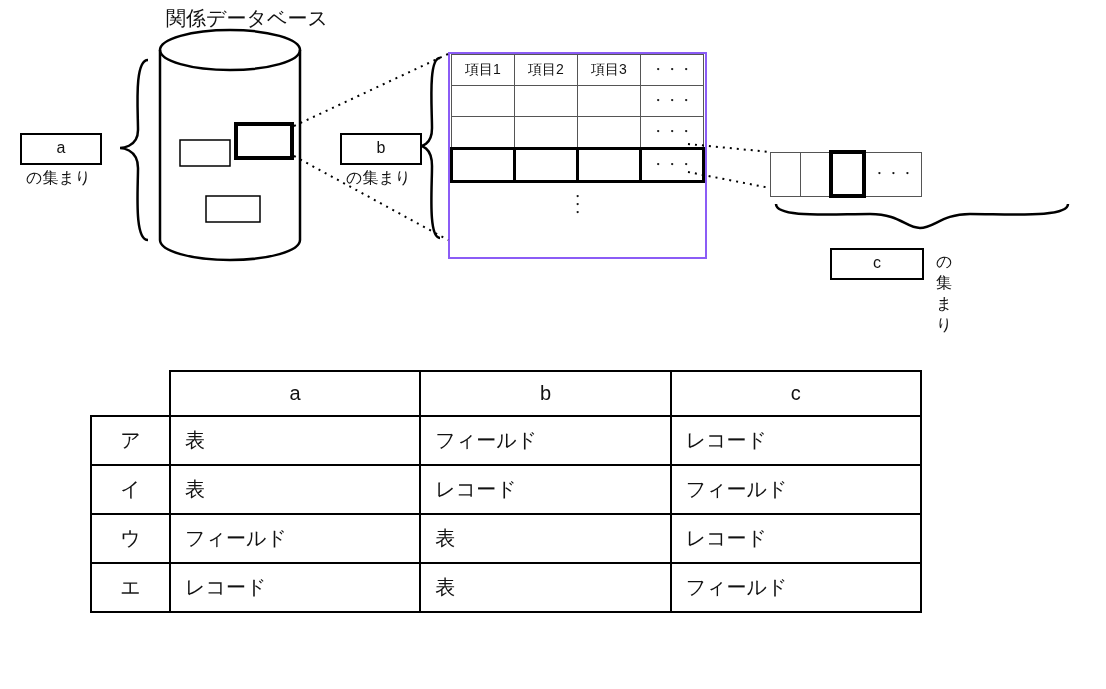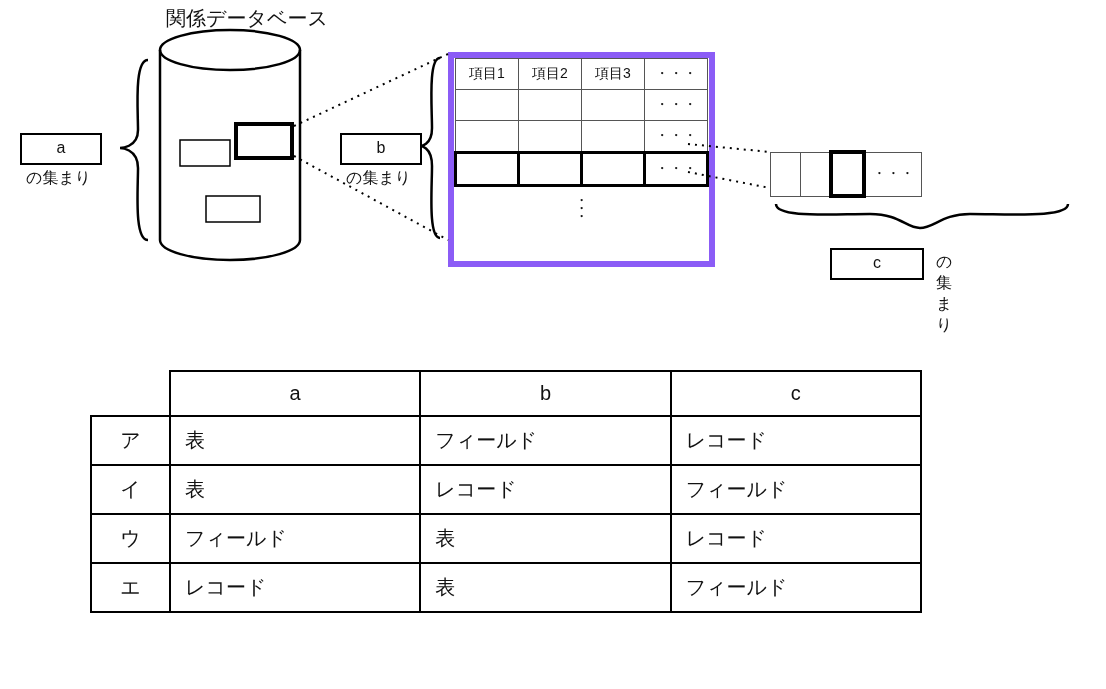--- a/index.html
+++ b/index.html
@@ -8,21 +8,21 @@
   .lblbox{position:absolute;border:2px solid #000;background:#fff;text-align:center;line-height:26px;height:28px;}
   .txt{position:absolute;font-size:16px;}
   
   .ans{position:absolute;left:90px;top:370px;border-collapse:collapse;}
   .ans td,.ans th{border:2px solid #000;padding:10px 0;font-size:20px;font-weight:400;}
   .ans th{text-align:center;}
   .ans td.key{width:78px;text-align:center;}
   .ans td.val{width:238px;padding-left:14px;text-align:left;}
   .ans td.corner{border-top:none;border-left:none;}
   
-  .grid{position:absolute;left:448px;top:52px;border:6px solid #8b5cf6;}
+  .grid{position:absolute;left:448px;top:52px;border:2px solid #8b5cf6;}
   .grid table{border-collapse:collapse;}
   .grid td{border:1px solid #555;width:58px;height:28px;font-size:14px;text-align:center;}
   .grid td.nob{border:none;height:30px;}
   
   .rrow{position:absolute;left:770px;top:150px;}
   .rrow table{border-collapse:collapse;}
   .rrow td{border:1px solid #555;width:74px;height:38px;}
   
   svg.ov{position:absolute;left:0;top:0;width:1106px;height:689px;pointer-events:none;}
 </style>

